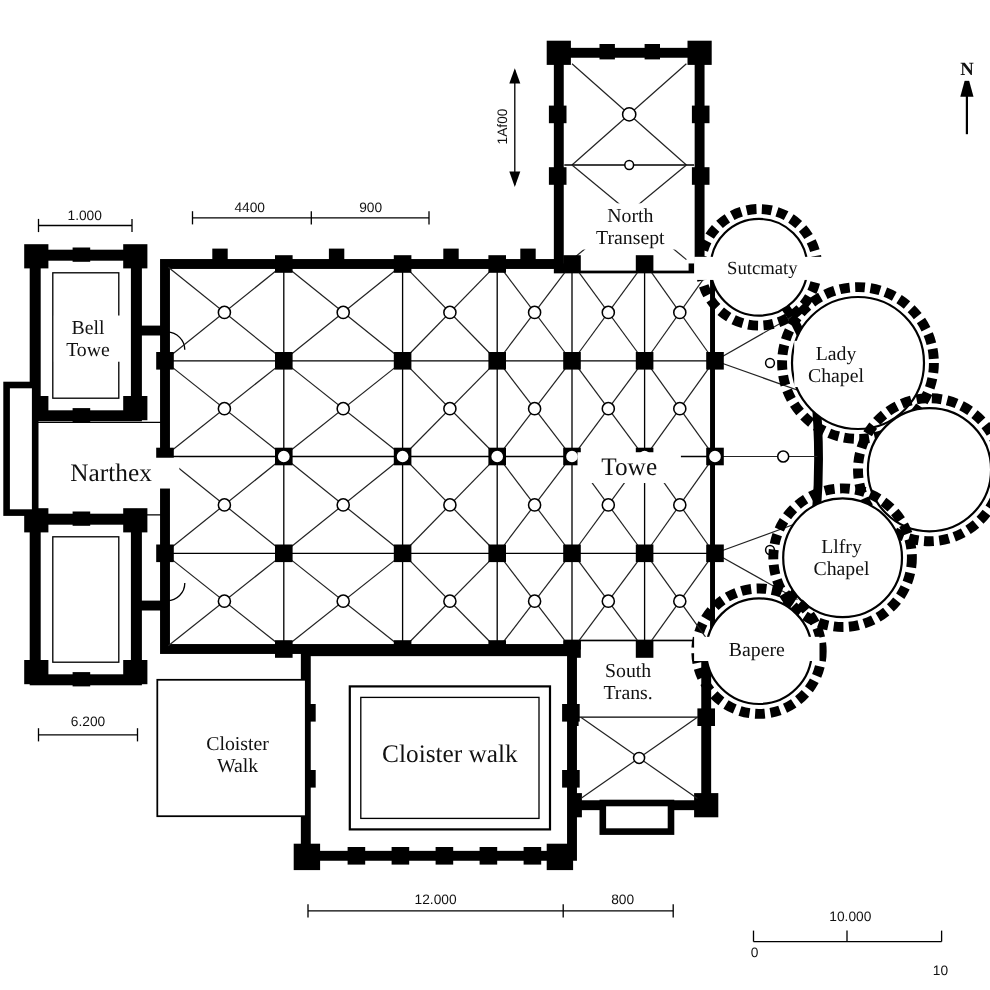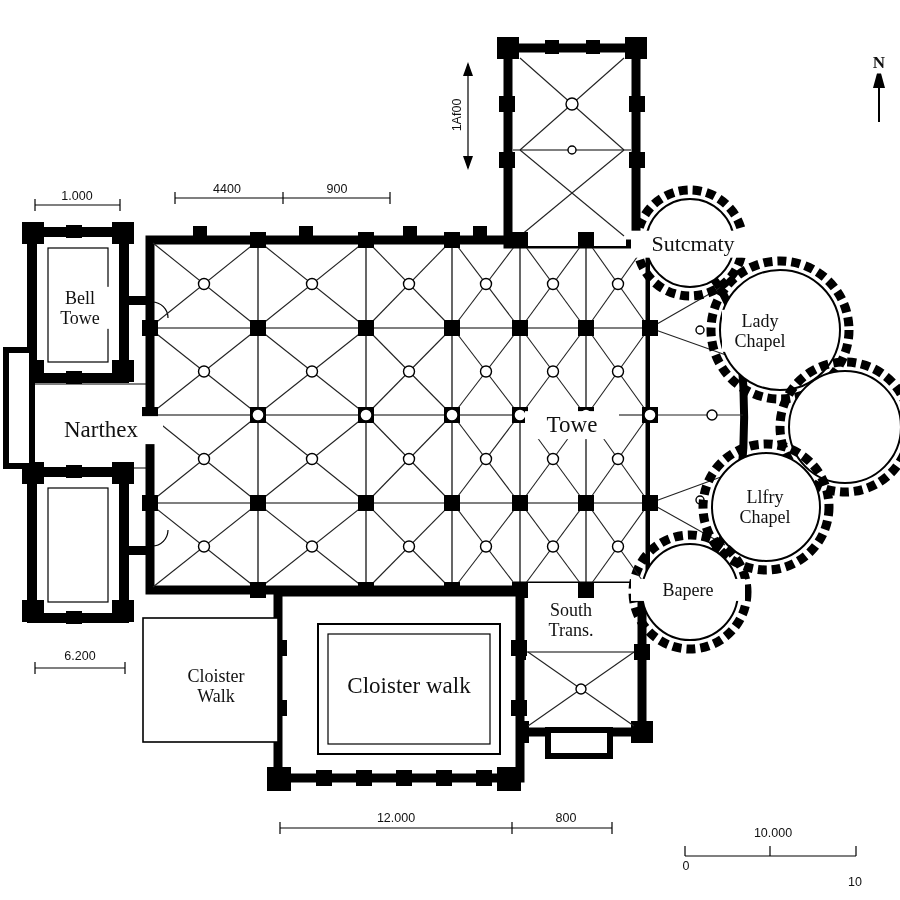--- a/index.html
+++ b/index.html
@@ -312,21 +312,22 @@
     </g>
 
     <g>
       <line x1="879" y1="122" x2="879" y2="84" stroke="#000" stroke-width="2"></line>
       <polygon class="pier" points="873,88 885,88 879,66"></polygon>
     </g>
   </svg>
 
   <div class="lbl room" style="left:80px;top:308px;width:58px">Bell Towe</div>
   <div class="lbl big" style="left:101px;top:430px;width:120px">Narthex</div>
-  <div class="lbl room" style="left:693px;top:244px;width:120px;font-size:22px">Sutcmaty</div>
+  <div class="lbl room" style="left:573px;top:206px;width:92px">North Transept</div>
+  <div class="lbl room" style="left:693px;top:244px;width:120px;font-size:17px">Sutcmaty</div>
   <div class="lbl room" style="left:760px;top:331px;width:72px">Lady Chapel</div>
   <div class="lbl room" style="left:765px;top:507px;width:78px">Llfry Chapel</div>
   <div class="lbl big" style="left:572px;top:425px;width:90px">Towe</div>
   <div class="lbl room" style="left:688px;top:590px;width:110px">Bapere</div>
   <div class="lbl room" style="left:571px;top:620px;width:68px">South Trans.</div>
   <div class="lbl room" style="left:216px;top:686px;width:74px">Cloister Walk</div>
   <div class="lbl big" style="left:409px;top:686px;width:150px">Cloister walk</div>
 
   <div class="lbl dim" style="left:77px;top:196px">1.000</div>
   <div class="lbl dim" style="left:227px;top:189px">4400</div>

